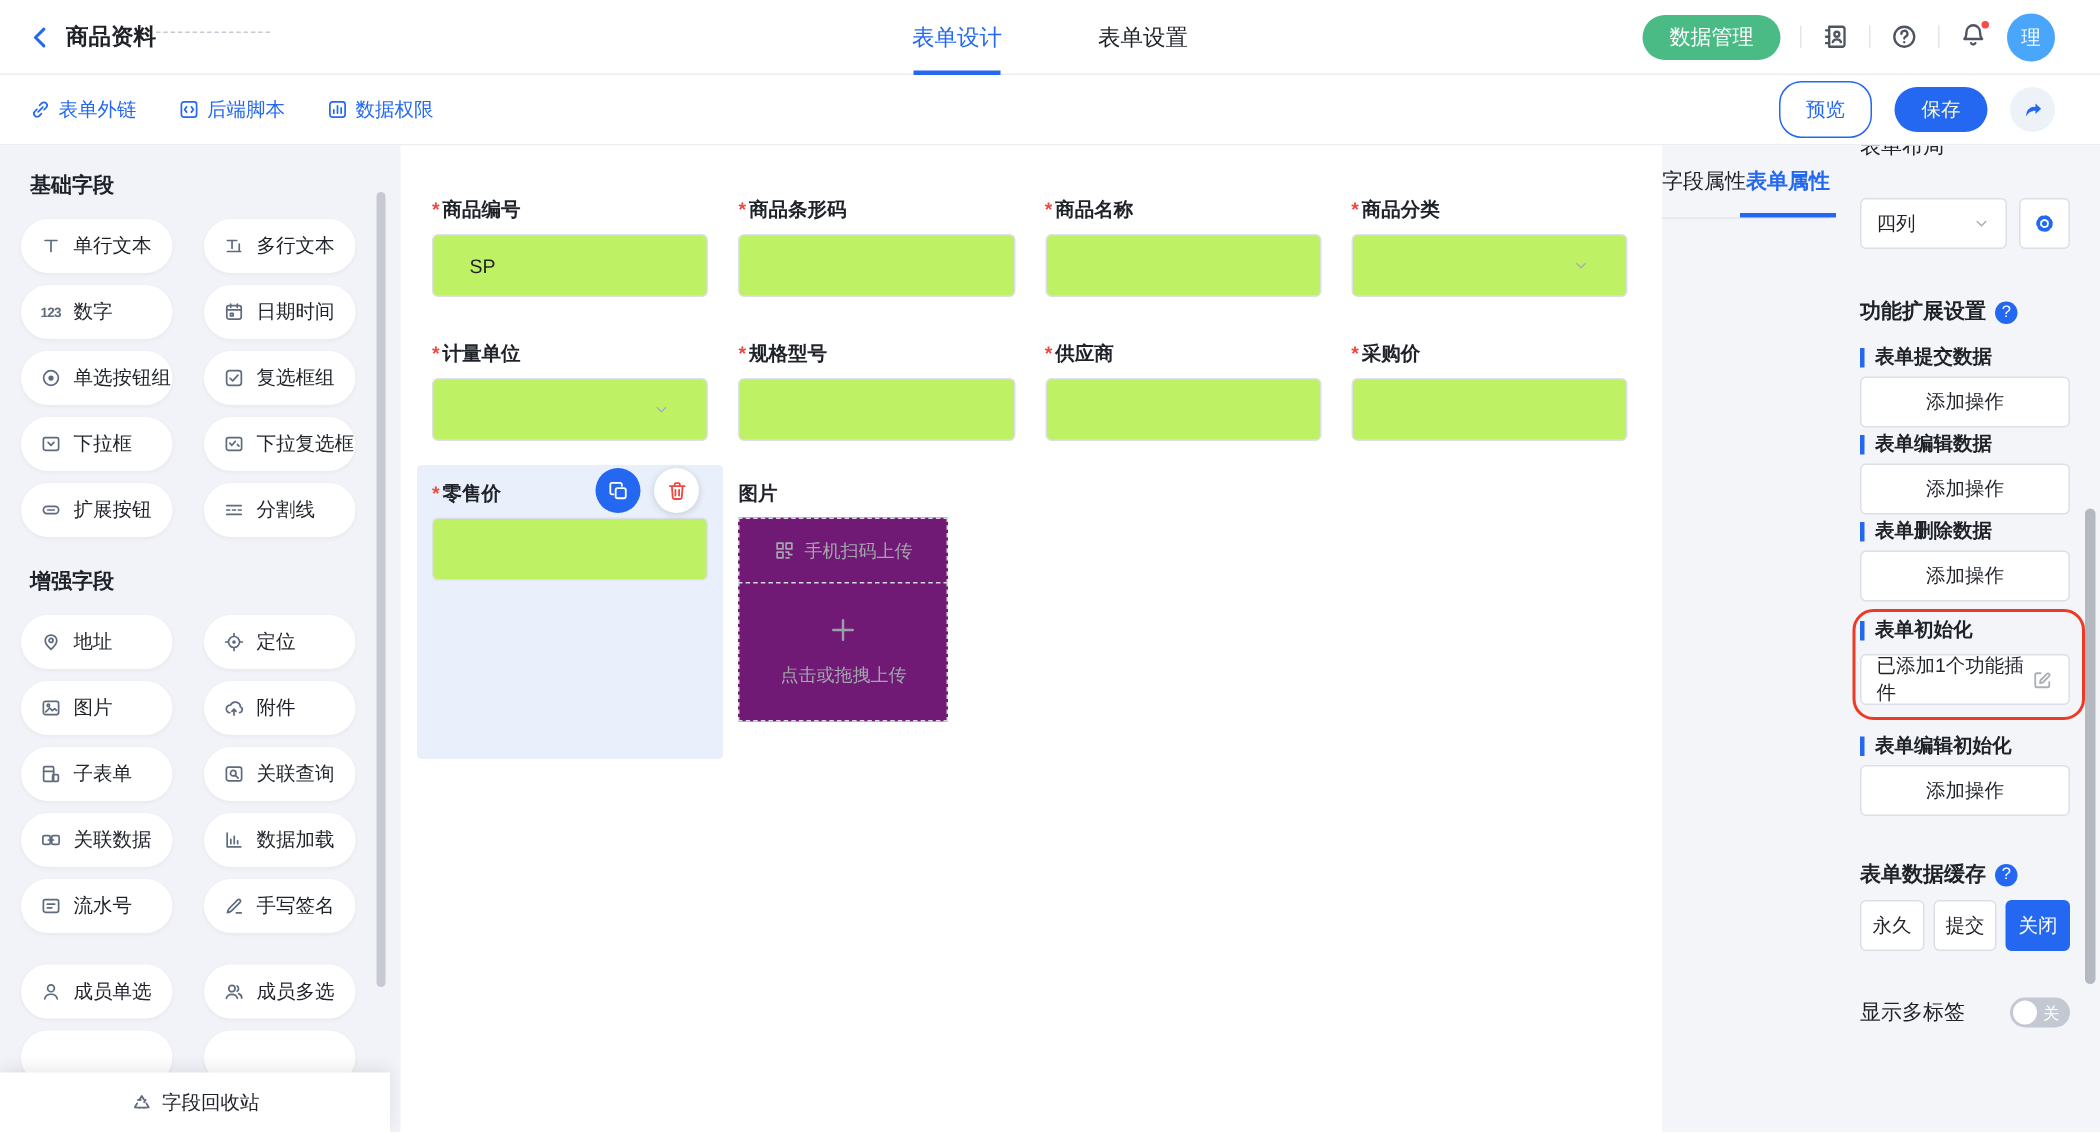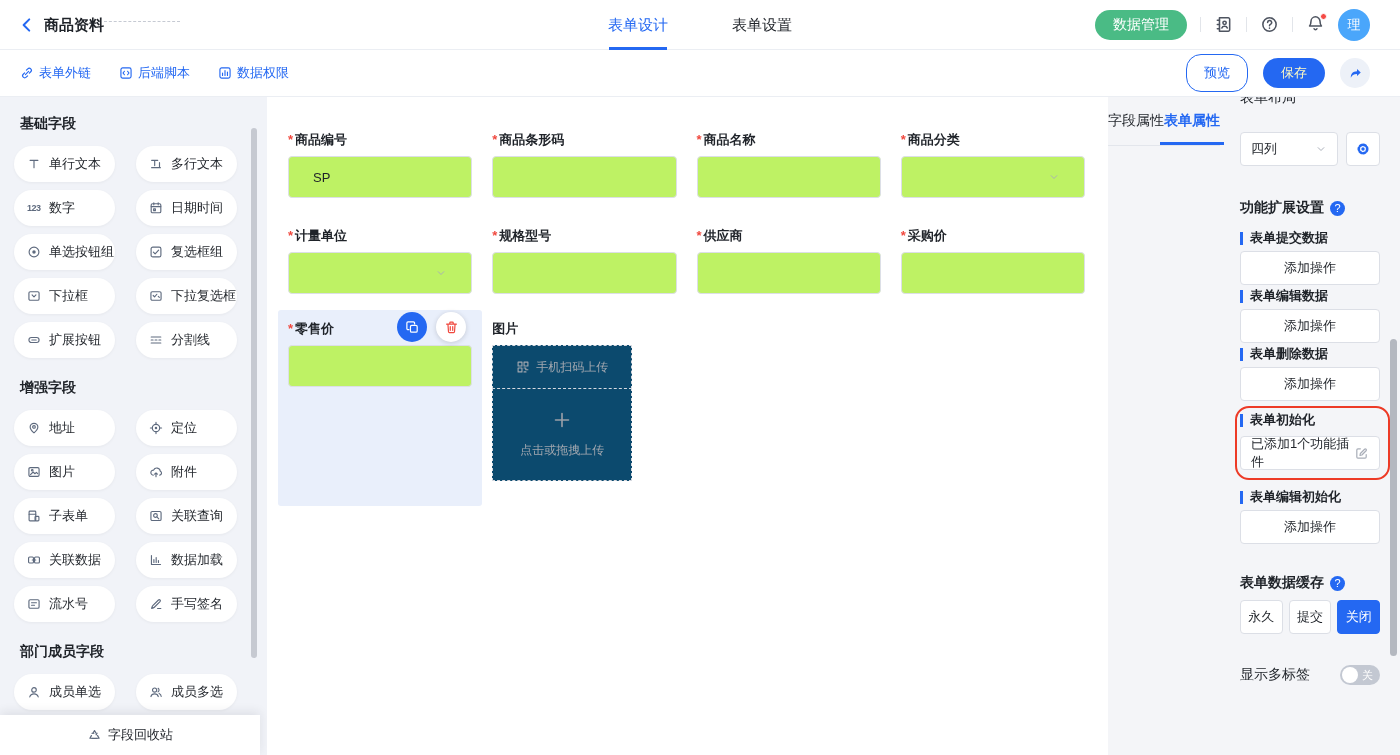--- a/index.html
+++ b/index.html
@@ -57,21 +57,21 @@
   .flabel{display:flex;font-size:13px;font-weight:bold;line-height:14px;margin-bottom:9px}
   .req{color:#f0483e;margin-right:2px}
   .finput{height:42px;border:1px solid #dcdfe6;border-radius:4px;background:#bef264;display:flex;align-items:center;padding:0 24px;font-size:13px;cursor:text}
   .finput .chev{margin-left:auto;color:#a9aeb8;font-size:12px}
   .fcell.selected{position:relative;margin:-12px -10px 0;padding:12px 10px 119px;background:#e9effb;border-radius:3px;cursor:pointer}
   .sel-actions{position:absolute;top:2px;right:16px;display:flex;gap:9px}
   .act{width:30px;height:30px;border-radius:50%;display:flex;align-items:center;justify-content:center;font-size:15px;cursor:pointer}
   .act.copy{background:#2468f2;color:#fff}
   .act.del{background:#fff;color:#f0483e;box-shadow:0 1px 5px rgba(31,35,41,.18)}
   .upload{width:140px}
-  .ubox{border:1px dashed #d6d9e0;background:#0c4a6e;color:#a2a7af;font-size:12px}
+  .ubox{border:1px dashed #d6d9e0;background:#701a75;color:#a2a7af;font-size:12px}
   .ubox.top{height:44px;display:flex;align-items:center;justify-content:center;gap:6px;cursor:pointer}
   .ubox.top i{font-size:14px}
   .ubox.bottom{margin-top:-1px;height:93px;display:flex;flex-direction:column;align-items:center;justify-content:center;gap:12px;cursor:pointer}
   .ubox.bottom .plus{font-size:20px;color:#9ba0a8}
 
   
   .panel{width:292px;background:#f4f5f8;flex:none;display:flex;position:relative}
   .ptabs{height:49px;display:flex;border-bottom:1px solid #e3e6ec;flex:none}
   .ptab{flex:1;display:flex;align-items:center;justify-content:center;font-size:14px;position:relative;cursor:pointer}
   .ptab.active{color:#2468f2;font-weight:bold}
@@ -379,21 +379,20 @@
             <div class="pill">
               <i class="picon">
                 <svg viewBox="0 0 16 16" fill="none" stroke="currentColor" stroke-width="1.3" stroke-linecap="round" stroke-linejoin="round">
                   <path d="M3 13c.4-2 .5-2.3 1.3-3.1l6.5-6.5a1.2 1.2 0 0 1 1.8 1.8L6.1 11.7c-.8.8-1.1.9-3.1 1.3Z"></path>
                   <path d="M9.8 13.2h3.7"></path>
                 </svg>
               </i>
               <span>手写签名</span>
             </div>
           </div>
-          <div class="sb-title">部门成员字段</div>
           <div class="sb-grid">
             <div class="pill">
               <i class="picon">
                 <svg viewBox="0 0 16 16" fill="none" stroke="currentColor" stroke-width="1.3" stroke-linecap="round" stroke-linejoin="round">
                   <circle cx="8" cy="5.6" r="2.6"></circle>
                   <path d="M3.2 13.6a4.9 4.4 0 0 1 9.6 0"></path>
                 </svg>
               </i>
               <span>成员单选</span>
             </div>

